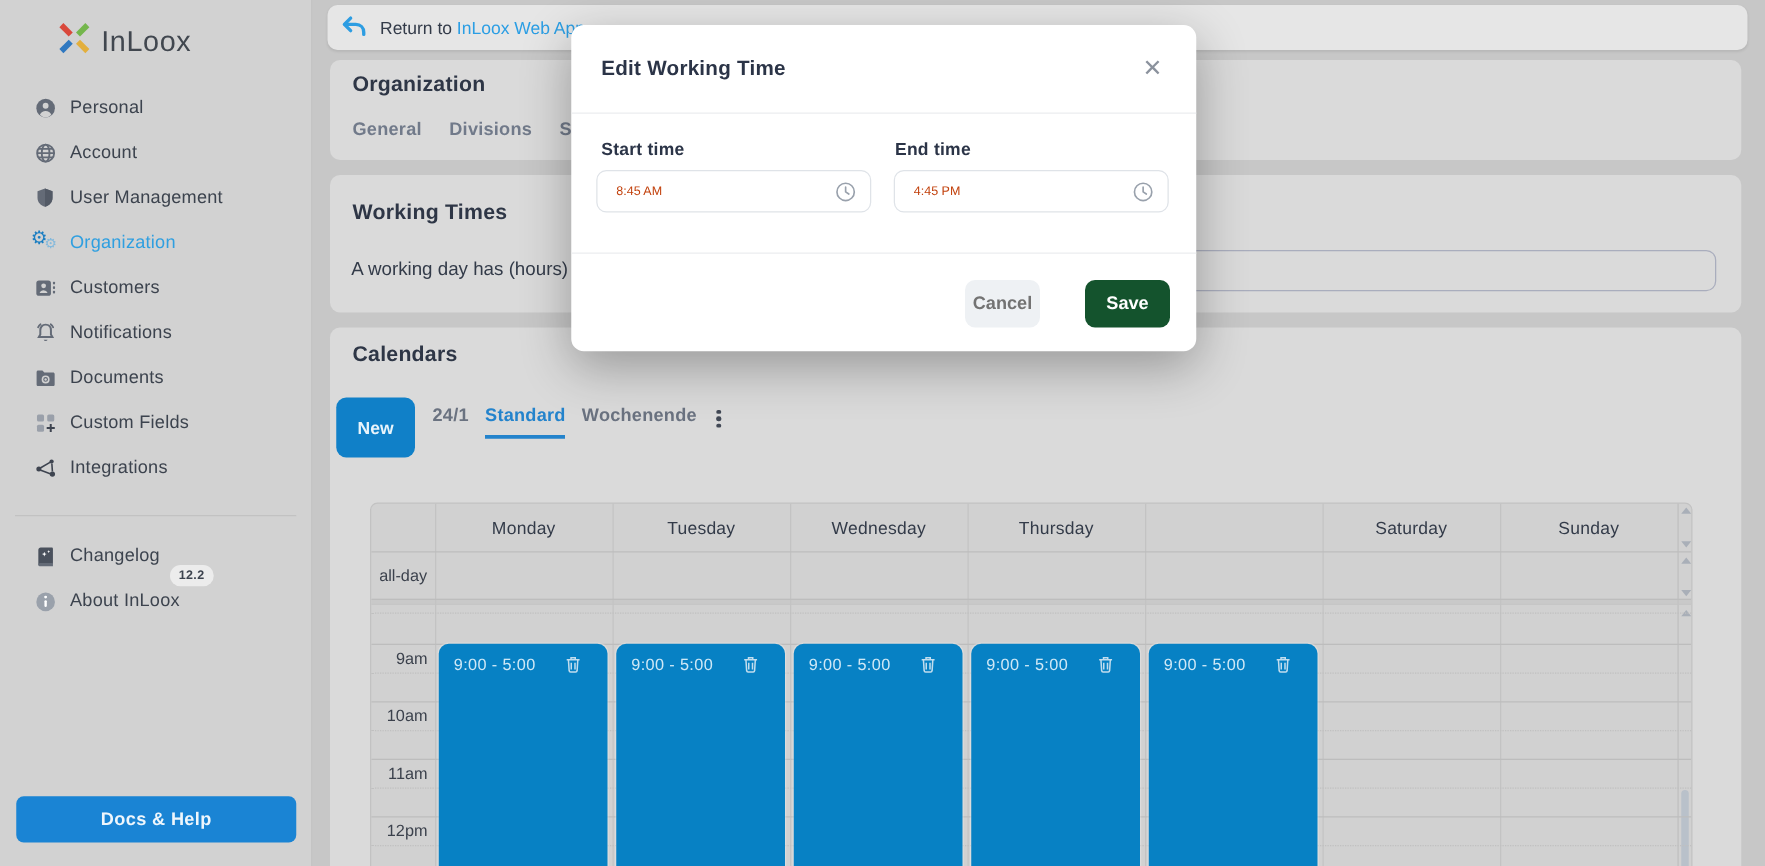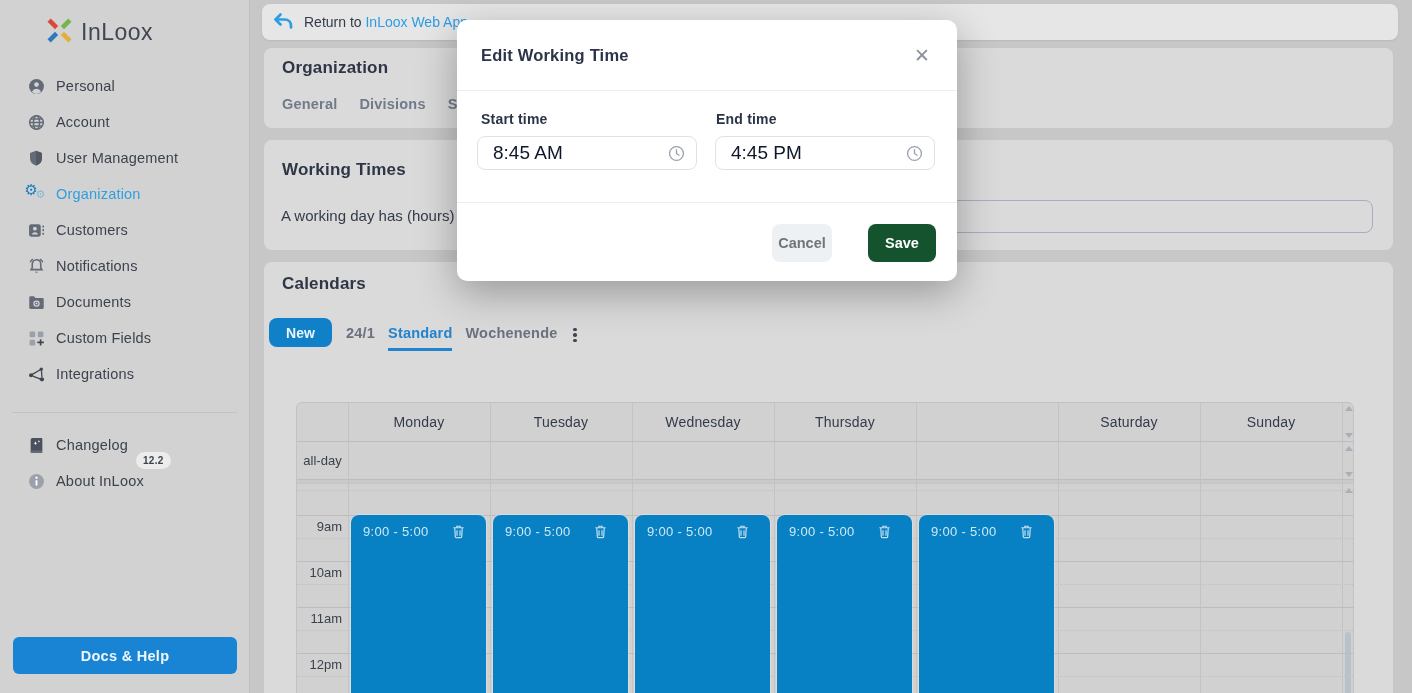--- a/index.html
+++ b/index.html
@@ -33,21 +33,21 @@
   .card-cal { top:262px; height:440px; overflow:hidden; }
   .card h2 { font-size:17px; font-weight:bold; color:#2e3646; letter-spacing:0.2px; }
   .org-title { position:absolute; left:18px; top:10px; }
   .org-tabs { position:absolute; left:18px; top:48px; display:flex; }
   .org-tab { font-size:14.5px; font-weight:bold; color:#717a8a; margin-right:22px; letter-spacing:0.2px; cursor:pointer; white-space:nowrap; }
   .wt-title { position:absolute; left:18px; top:20px; }
   .wt-label { position:absolute; left:17px; top:67px; font-size:15px; color:#333b49; }
   .wt-input { position:absolute; left:426px; top:60px; width:683px; height:33px; background:transparent; border:1px solid #a9adbd; border-radius:8px; font-family:inherit; font-size:14px; color:#333b49; padding:0 12px; }
 
   .cal-title { position:absolute; left:18px; top:12px; }
-  .new-btn { position:absolute; left:5px; top:56px; width:63px; height:29px; background:#1080c8; color:#e9f4fb; border:none; border-radius:8px; font-size:14px; font-weight:bold; cursor:pointer; font-family:inherit; }
+  .new-btn { position:absolute; left:5px; top:56px; width:63px; height:48px; background:#1080c8; color:#e9f4fb; border:none; border-radius:8px; font-size:14px; font-weight:bold; cursor:pointer; font-family:inherit; }
   .cal-tabs { position:absolute; left:82px; top:61px; display:flex; align-items:flex-start; }
   .cal-tab { font-size:14.5px; font-weight:bold; color:#6a7280; margin-right:13px; padding:2px 0 7px 0; cursor:pointer; letter-spacing:0.2px; }
   .cal-tab.active { color:#2383cc; border-bottom:3px solid #2383cc; }
   .kebab { position:absolute; left:304px; top:62px; width:14px; height:22px; display:flex; flex-direction:column; align-items:center; justify-content:center; gap:2.4px; cursor:pointer; }
   .kebab i { width:3.4px; height:3.4px; border-radius:50%; background:#414855; }
 
   
   .grid { position:absolute; left:32px; top:140px; width:1058px; height:300px; background:#d1d1d1; border:1px solid #c2c2c2; border-radius:6px 6px 0 0; overflow:hidden; }
   .hline { position:absolute; left:0; right:0; height:0; border-top:1px solid #bdbdbd; }
   .hline.dot { border-top:1px dotted #c0c0c0; }
@@ -66,21 +66,21 @@
   .sarrow.down { border-top:5px solid #a9afb8; }
   .sthumb { position:absolute; right:2px; width:6px; border-radius:3px; background:#b9c1ca; }
 
   
   .modal { position:absolute; left:457px; top:20px; width:500px; height:261px; background:#ffffff; border-radius:10px; box-shadow:0 12px 40px rgba(0,0,0,0.30); z-index:50; }
   .m-head { position:absolute; left:0; right:0; top:0; height:71px; border-bottom:1px solid #ebedf0; }
   .m-title { position:absolute; left:24px; top:26px; font-size:16.5px; font-weight:bold; color:#2b3447; letter-spacing:0.2px; }
   .m-close { position:absolute; right:22px; top:22px; width:26px; height:26px; display:flex; align-items:center; justify-content:center; font-size:19px; color:#8b929d; cursor:pointer; }
   .m-label { position:absolute; top:91px; font-size:14px; font-weight:bold; color:#2b3447; letter-spacing:0.2px; }
   .m-input-wrap { position:absolute; top:116px; width:220px; height:34px; }
-  .m-input { width:100%; height:100%; border:1.5px solid #dfe3e8; border-radius:8px; font-family:inherit; font-size:19px; color:#0f172a; padding:0 38px 0 15px; background:#fff; }
+  .m-input { width:100%; height:100%; border:1.5px solid #dfe3e8; border-radius:8px; font-family:inherit; font-size:10px; color:#c2410c; padding:0 38px 0 15px; background:#fff; }
   .m-clock { position:absolute; right:11px; top:8px; cursor:pointer; display:flex; }
   .m-foot { position:absolute; left:0; right:0; top:182px; border-top:1px solid #ebedf0; height:79px; }
   .btn-cancel { position:absolute; left:315px; top:21px; width:60px; height:38px; background:#eef1f4; color:#737373; border:none; border-radius:8px; font-size:14.5px; font-weight:bold; cursor:pointer; font-family:inherit; }
   .btn-save { position:absolute; left:411px; top:21px; width:68px; height:38px; background:#14532d; color:#ffffff; border:none; border-radius:8px; font-size:14.5px; font-weight:bold; cursor:pointer; font-family:inherit; }
 </style>
 </head>
 <body>
 
 <div class="screen">
 

